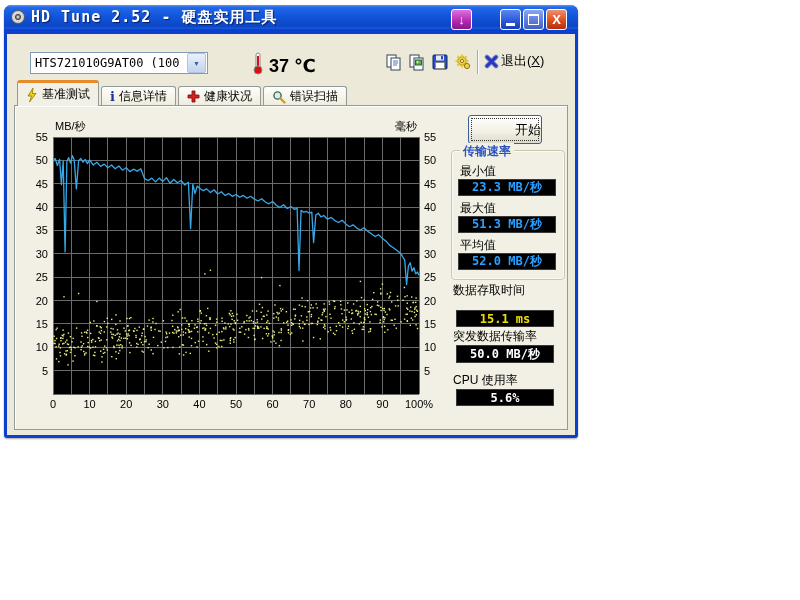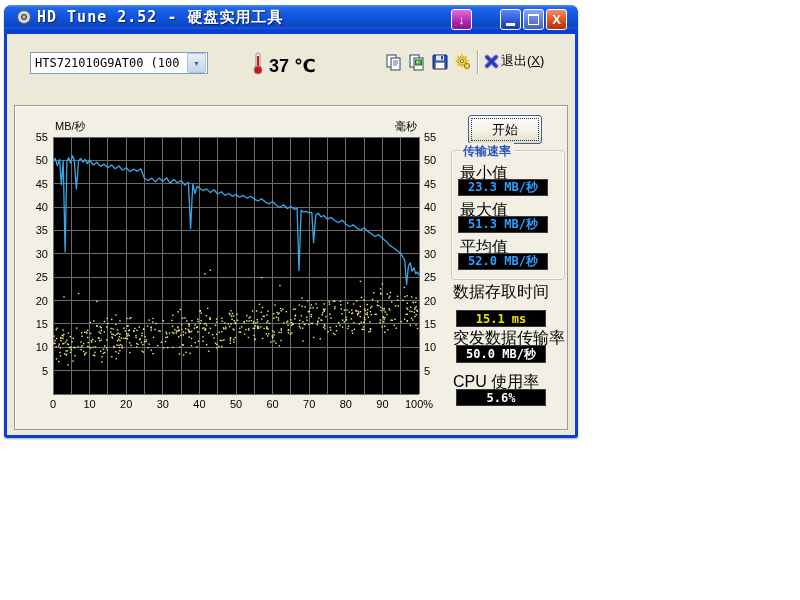--- a/index.html
+++ b/index.html
@@ -2,21 +2,21 @@
 <html><head>
 <meta charset="utf-8">
 <style>
   html,body{margin:0;padding:0}
   body{width:800px;height:600px;background:#ffffff;position:relative;overflow:hidden;
        font-family:"Liberation Sans","DejaVu Sans",sans-serif;-webkit-font-smoothing:none}
   .window{position:absolute;left:4px;top:5px;width:574px;height:433px;background:#0b3fd0;
           border-radius:8px 8px 3px 3px;box-shadow:0 1px 2px rgba(0,0,0,.35)}
   .titlebar{position:absolute;left:0;top:0;right:0;height:24px;border-radius:7px 7px 0 0;
             background:linear-gradient(180deg,#5a96f6 0%,#2268e8 10%,#1256dc 45%,#0c46c4 88%,#1a5ade 100%);
-            display:flex;align-items:center;padding:0 12px;box-sizing:border-box}
+            display:flex;align-items:center;padding:0 6px;box-sizing:border-box}
   .title-text{color:#fff;font-family:"DejaVu Sans Mono","Liberation Mono",monospace;
               font-weight:bold;font-size:15px;letter-spacing:1px;margin-left:5px;
               text-shadow:1px 1px 1px rgba(0,0,40,.6);white-space:nowrap}
   .tb-ctl{position:absolute;top:4px;width:21px;height:21px;border:1px solid #fff;border-radius:3px;
           box-sizing:border-box;display:flex;align-items:center;justify-content:center;
           color:#fff;font-weight:bold;font-size:13px;line-height:1;cursor:default}
   .ctl-download{left:447px;background:linear-gradient(180deg,#e070e0,#b028b0 60%,#881888)}
   .ctl-min{left:496px;background:linear-gradient(180deg,#5a88f0,#2a55d8 60%,#1a3cb0)}
   .ctl-max{left:519px;background:linear-gradient(180deg,#8aa6ee,#5c7ade 60%,#4560c0)}
   .ctl-close{left:542px;background:linear-gradient(180deg,#f09070,#dd4f1f 55%,#b03010)}
@@ -48,29 +48,29 @@
   
   .page{position:absolute;left:7px;top:71px;width:554px;height:325px;background:#F2F0E4;
         border:1px solid #919B9C;box-sizing:border-box;box-shadow:inset 1px 1px 0 #fff}
 
   #chart{position:absolute;left:16px;top:6px}
 
   .start-btn{position:absolute;left:453px;top:9px;width:74px;height:29px;
              border:1px solid #3C5E98;border-radius:3px;box-sizing:border-box;
              background:linear-gradient(180deg,#FFFFFF,#F2F0E4 60%,#DDD9C8);
              font-size:13px;color:#000;outline:1px dotted #333;outline-offset:-4px;
-             display:flex;align-items:center;justify-content:center;cursor:default}
+             display:flex;align-items:center;justify-content:flex-end;cursor:default}
 
   .groupbox{position:absolute;left:436px;top:44px;width:112px;height:128px;
             border:1px solid #CAC7B0;border-radius:4px;box-shadow:inset 0 0 0 1px #FBFAF4}
   .group-title{position:absolute;left:8px;top:-8px;background:#F2F0E4;padding:0 3px;
                font-size:12px;color:#2B54C0;font-weight:bold}
-  .fld-label{position:absolute;font-size:16px;color:#000;white-space:nowrap}
+  .fld-label{position:absolute;font-size:12px;color:#000;white-space:nowrap}
   .val-box{position:absolute;background:#000;border:1px solid #3a3a3a;box-sizing:border-box;
-           width:90px;height:17px;display:flex;align-items:center;justify-content:center;
+           width:98px;height:17px;display:flex;align-items:center;justify-content:center;
            font-family:"DejaVu Sans Mono","Liberation Mono",monospace;font-weight:bold;font-size:12px;white-space:nowrap}
   .v-blue{color:#2AA0FF}.v-yellow{color:#F0E000}.v-white{color:#FFFFFF}
 </style>
 </head>
 <body>
 
 <div class="window">
 
   <div class="titlebar">
     <svg width="16" height="16" viewBox="0 0 16 16">
@@ -143,20 +143,45 @@
     <div class="tb-sep"></div>
 
     <div class="exit">
       <svg width="15" height="15" viewBox="0 0 15 15">
         <path d="M3 3L12 12M12 3L3 12" stroke="#7a8ae0" stroke-width="4.6" stroke-linecap="round"></path>
         <path d="M3 3L12 12M12 3L3 12" stroke="#2838b8" stroke-width="3" stroke-linecap="round"></path>
       </svg>
       <span><span>退出(</span><u>X</u><span>)</span></span>
     </div>
 
+    <div class="tabbar">
+      <div class="tab active">
+        <svg width="12" height="14" viewBox="0 0 12 14">
+          <polygon points="7,0 2,8 5.5,8 3.5,14 10,5.5 6.5,5.5" fill="#F0D000" stroke="#907800" stroke-width="0.8"></polygon>
+        </svg>
+        <span>基准测试</span>
+      </div>
+      <div class="tab">
+        <span style="font-family:'DejaVu Serif',serif;font-weight:bold;color:#1a2ea0;font-size:13px;line-height:1">i</span>
+        <span>信息详情</span>
+      </div>
+      <div class="tab">
+        <svg width="13" height="13" viewBox="0 0 13 13">
+          <path d="M5 1h3v4h4v3H8v4H5V8H1V5h4z" fill="#D42020" stroke="#7a0808" stroke-width="0.8"></path>
+        </svg>
+        <span>健康状况</span>
+      </div>
+      <div class="tab">
+        <svg width="14" height="14" viewBox="0 0 14 14">
+          <circle cx="5.5" cy="5.5" r="3.6" fill="#DCE8F4" stroke="#3A6A4A" stroke-width="1.4"></circle>
+          <line x1="8.4" y1="8.4" x2="12.5" y2="12.5" stroke="#C8A020" stroke-width="2.4" stroke-linecap="round"></line>
+        </svg>
+        <span>错误扫描</span>
+      </div>
+    </div>
 
     <div class="page">
 
       <svg id="chart" width="420" height="300">
           <rect x="22" y="25" width="366" height="257" fill="#000000"></rect>
           <line x1="22" y1="25" x2="22" y2="282" stroke="#6B6B6B" stroke-width="1" shape-rendering="crispEdges"></line>
           <line x1="40.3" y1="25" x2="40.3" y2="282" stroke="#6B6B6B" stroke-width="1" shape-rendering="crispEdges"></line>
           <line x1="58.6" y1="25" x2="58.6" y2="282" stroke="#6B6B6B" stroke-width="1" shape-rendering="crispEdges"></line>
           <line x1="76.9" y1="25" x2="76.9" y2="282" stroke="#6B6B6B" stroke-width="1" shape-rendering="crispEdges"></line>
           <line x1="95.2" y1="25" x2="95.2" y2="282" stroke="#6B6B6B" stroke-width="1" shape-rendering="crispEdges"></line>

